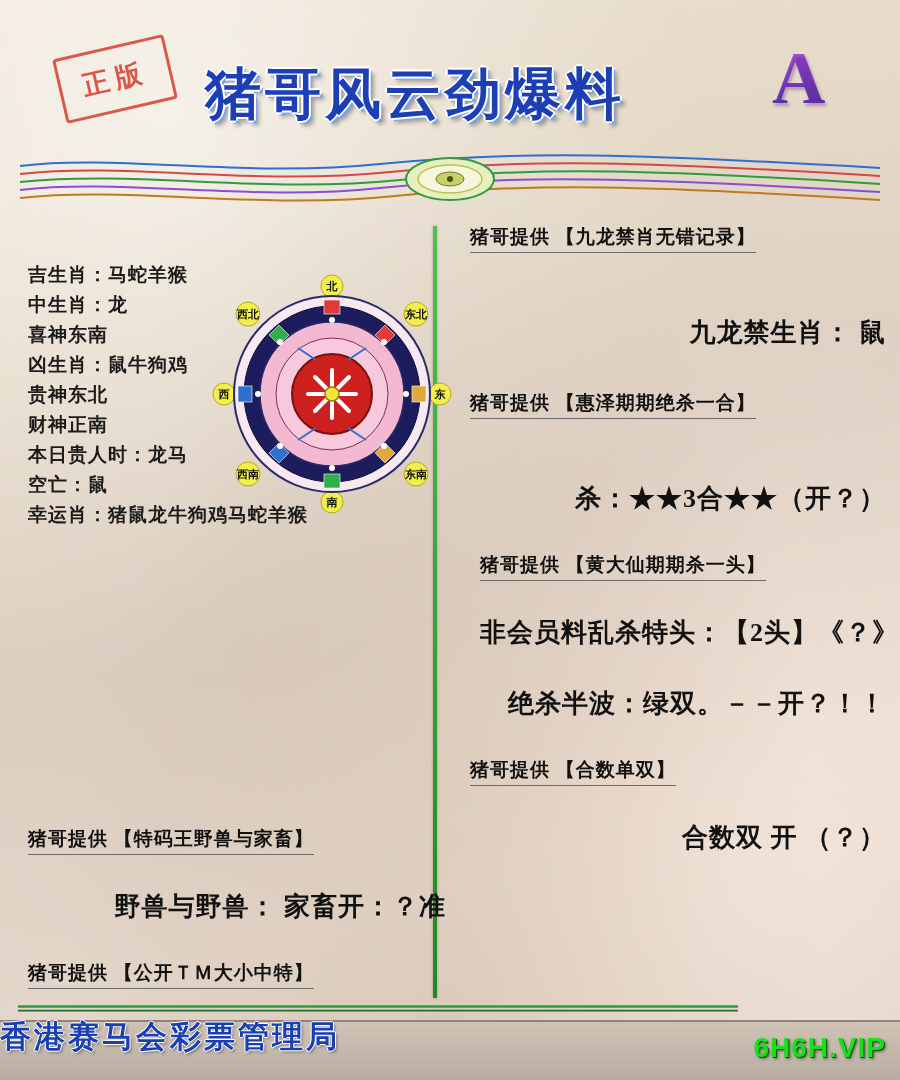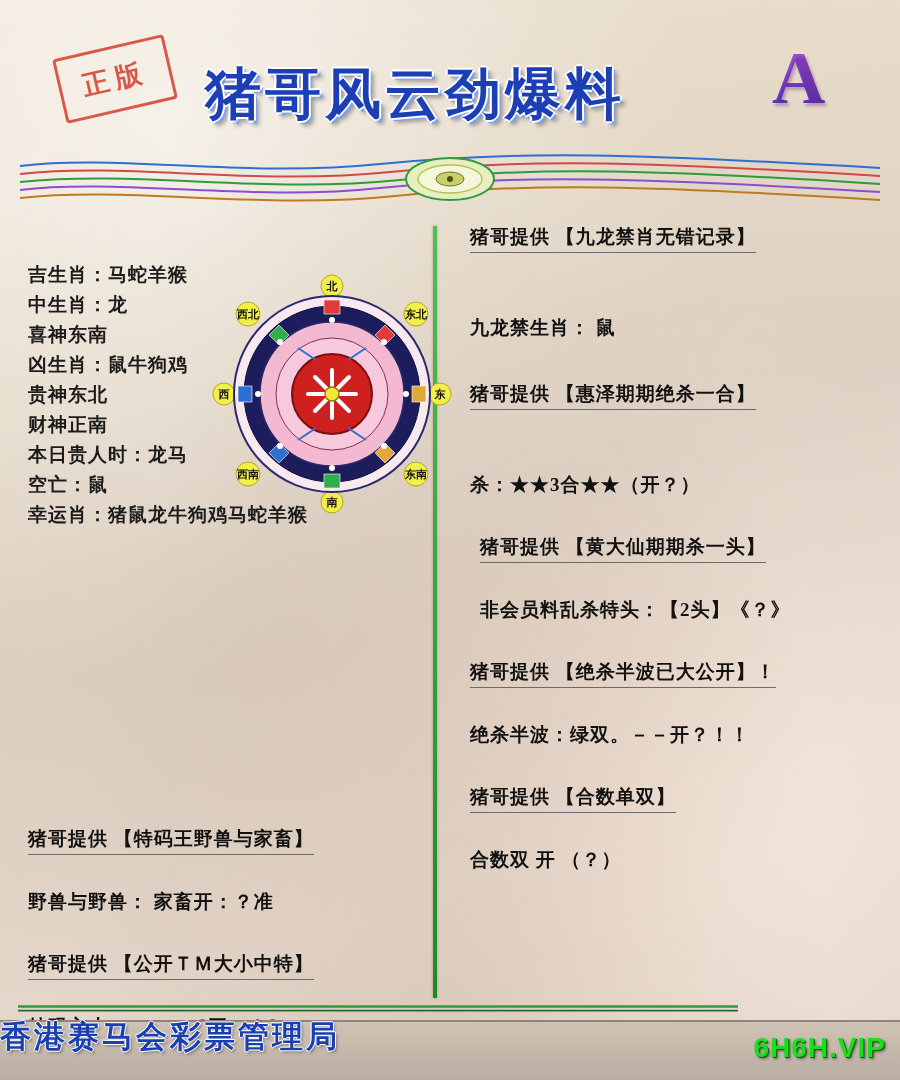--- a/index.html
+++ b/index.html
@@ -150,24 +150,24 @@
     font-weight: bold;
     color: #111;
     letter-spacing: 1px;
     border-bottom: 1px solid #6b6b6b;
     display: inline-block;
     padding-bottom: 2px;
     white-space: nowrap;
   }
   .block-body {
     margin-top: 34px;
-    font-size: 19px;
+    font-size: 26px;
     font-weight: bold;
     color: #111;
-    text-align: left;
+    text-align: right;
     letter-spacing: 1px;
     white-space: nowrap;
     font-family: Liberation Serif, serif;
   }
 
   
   .r-b1 { margin-top: 8px; }
 
   
   .footer {
@@ -355,21 +355,20 @@
         <div class="block-title">猪哥提供 【惠泽期期绝杀一合】</div>
         <div class="block-body" style="margin-top:62px;">杀：★★3合★★（开？）</div>
       </div>
 
       <div class="block" style="margin-top:36px;margin-left:10px;">
         <div class="block-title">猪哥提供 【黄大仙期期杀一头】</div>
         <div class="block-body">非会员料乱杀特头：【2头】《？》</div>
       </div>
 
       <div class="block" style="margin-top:36px;">
-        <div class="block-title">猪哥提供 【绝杀半波已大公开】！</div>
         <div class="block-body">绝杀半波：绿双。－－开？！！</div>
       </div>
 
       <div class="block" style="margin-top:36px;">
         <div class="block-title">猪哥提供 【合数单双】</div>
         <div class="block-body">合数双  开 （？）</div>
       </div>
     </div>
   </div>
 

